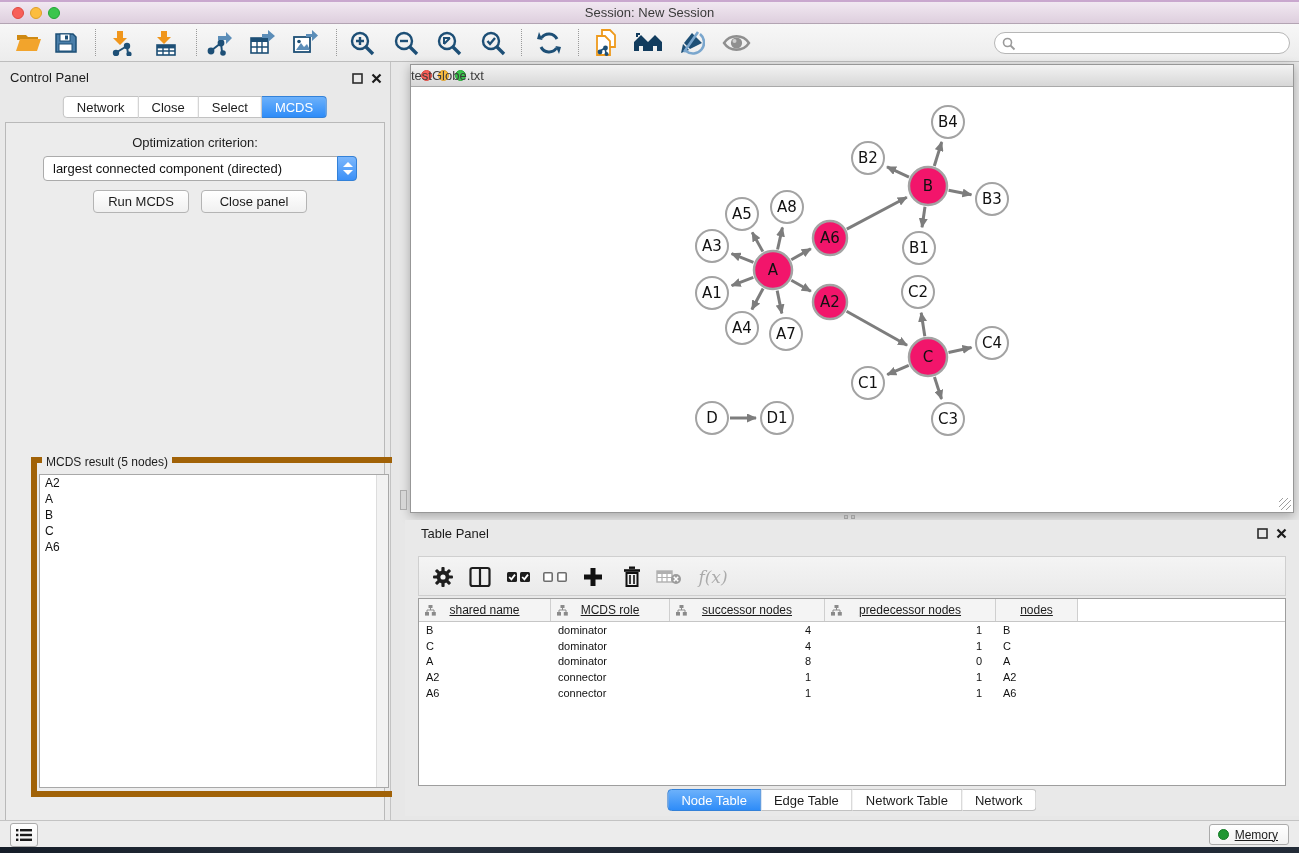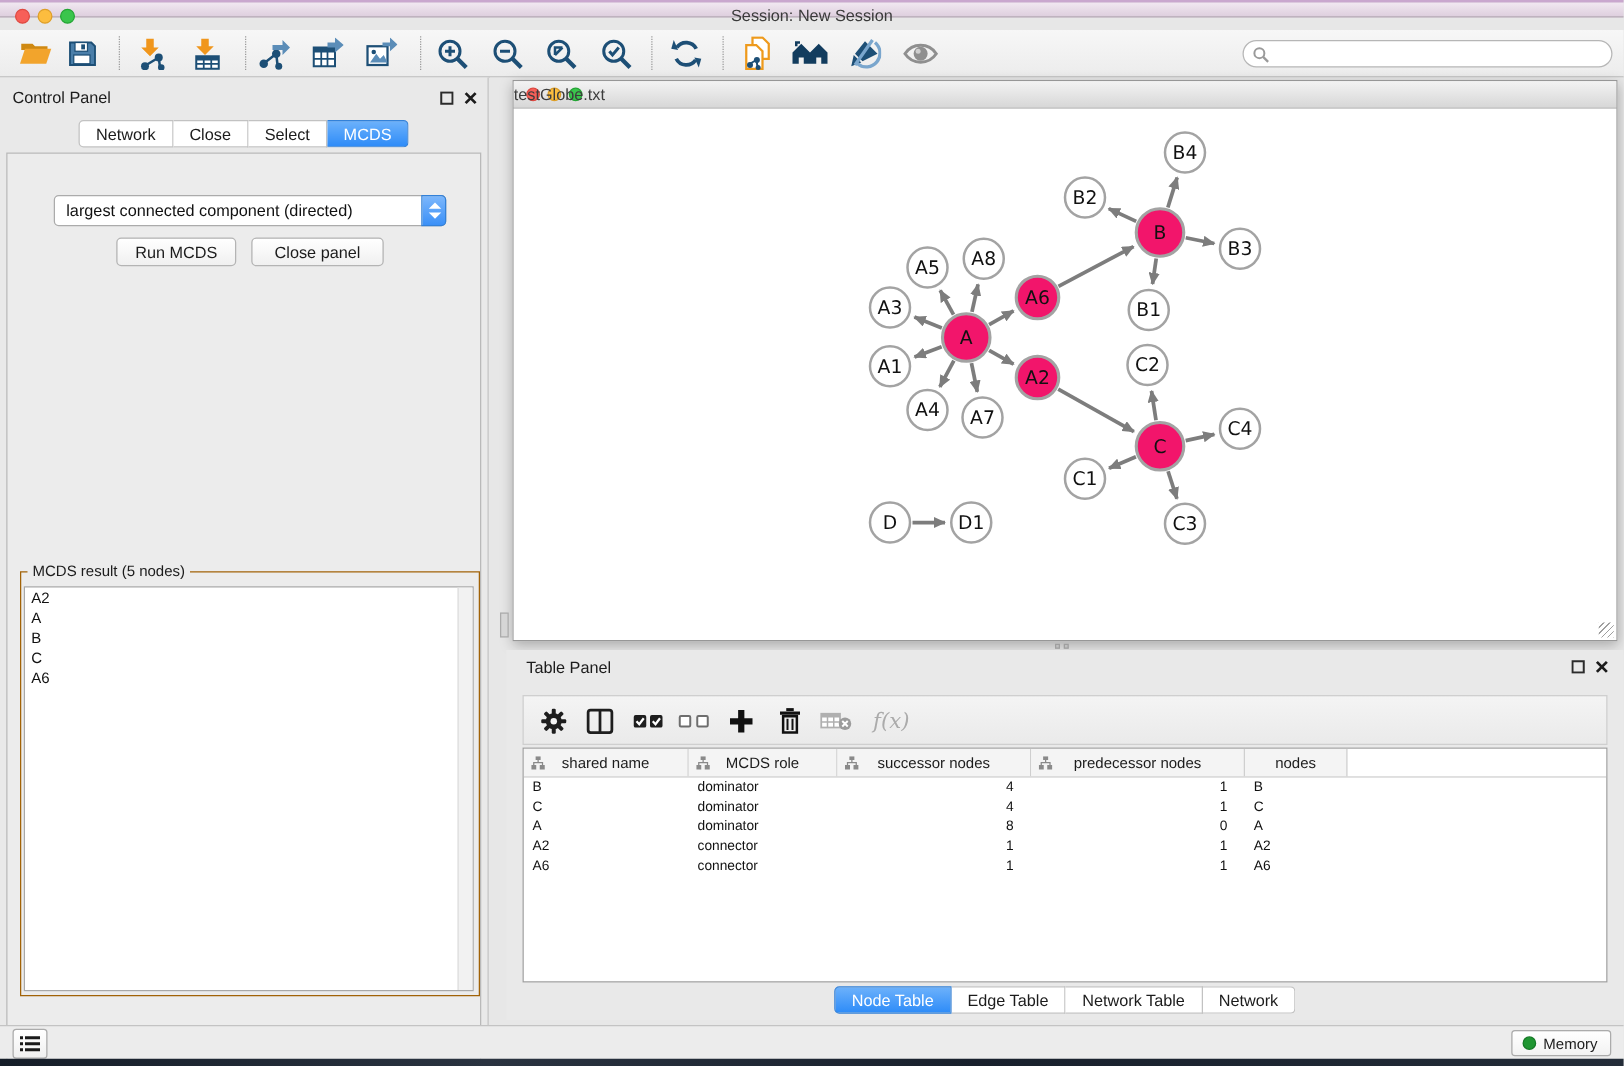--- a/index.html
+++ b/index.html
@@ -3,21 +3,21 @@
 <meta charset="utf-8">
 <style>
   * { box-sizing: border-box; }
   html,body { margin:0; padding:0; }
   body {
     width:1299px; height:853px; position:relative; overflow:hidden;
     font-family:"Liberation Sans", sans-serif; background:#e7e7e7;
     -webkit-font-smoothing:antialiased;
   }
   
-  .titlebar { position:absolute; left:0; top:0; width:1299px; height:14px;
+  .titlebar { position:absolute; left:0; top:0; width:1299px; height:24px;
     background:linear-gradient(#f1e8f1,#decfde); border-top:2px solid #c9a7ce; border-bottom:1px solid #b3a4b3; }
   .tl { position:absolute; top:5px; width:12px; height:12px; border-radius:50%; }
   .tl.red { left:12px; background:#f75f58; border:1px solid #df4840; }
   .tl.yellow { left:30px; background:#fcbd3f; border:1px solid #de9f27; }
   .tl.green { left:48px; background:#3ac54c; border:1px solid #23a534; }
   .titlebar .title-text { position:absolute; left:0; top:3px; width:100%; text-align:center;
     font-size:13px; color:#3a3a3a; }
   
   .toolbar { position:absolute; left:0; top:24px; width:1299px; height:38px;
     background:linear-gradient(#f7f7f7,#ececec); border-bottom:1px solid #bdbdbd; }
@@ -49,22 +49,22 @@
     background:linear-gradient(#7cb7fc,#3b90f7); border-radius:0 4px 4px 0; border:1px solid #3381d8; }
   .stepper .up { position:absolute; left:5px; top:5px; width:0; height:0;
     border-left:5px solid transparent; border-right:5px solid transparent; border-bottom:5px solid #fff; }
   .stepper .down { position:absolute; left:5px; bottom:5px; width:0; height:0;
     border-left:5px solid transparent; border-right:5px solid transparent; border-top:5px solid #fff; }
   .cp-btn { position:absolute; top:67px; height:23px; background:linear-gradient(#fff,#f0f0f0);
     border:1px solid #b4b4b4; border-radius:4px; font-size:13px; color:#1c1c1c;
     display:flex; align-items:center; justify-content:center; font-family:inherit; }
   .run-btn { left:87px; width:96px; }
   .closep-btn { left:195px; width:106px;text-align:right; }
-  .groupbox { position:absolute; left:10px; top:334px; width:368px; height:340px;
-    border:1px solid #a16207; }
+  .groupbox { position:absolute; left:25px; top:334px; width:368px; height:340px;
+    border:6px solid #a16207; }
   .groupbox .gb-title { position:absolute; left:5px; top:-8px; background:#ececec;
     padding:0 4px; font-size:12px; color:#1c1c1c; }
   .gb-list { position:absolute; left:2px; top:11px; right:4px; bottom:3px;
     background:#fff; border:1px solid #a8a8a8; overflow:hidden; }
   .gb-scroll { position:absolute; right:0; top:0; bottom:0; width:12px; background:#f2f2f2; border-left:1px solid #ddd; }
   .gb-item { font-size:12px; color:#111; padding:1px 0 1px 5px; line-height:14px; }
   
   .mdi { position:absolute; left:392px; top:62px; width:907px; height:758px; background:#e7e7e7; }
   .net-window { position:absolute; left:18px; top:2px; width:884px; height:449px;
     background:#fff; border:1px solid #979797; box-shadow:0 3px 10px rgba(0,0,0,.28); }
@@ -83,35 +83,35 @@
   .table-panel { position:absolute; left:405px; top:520px; width:894px; height:296px; background:#e9e9e9; }
   .table-panel .ph-title { position:absolute; left:16px; top:6px; font-size:13px; color:#1c1c1c; }
   .tp-toolbar { position:absolute; left:13px; top:36px; width:868px; height:40px;
     background:linear-gradient(#f4f4f4,#eaeaea); border:1px solid #cfcfcf; }
   .tpi { position:absolute; top:4px; width:32px; height:32px; display:flex; align-items:center; justify-content:center; }
   .fx { font-family:"DejaVu Serif", serif; font-style:italic; font-size:17px; color:#ababab; }
   .tp-table { position:absolute; left:13px; top:78px; width:868px; height:188px;
     background:#fff; border:1px solid #9e9e9e; overflow:hidden; }
   .thead { display:flex; height:23px; border-bottom:1px solid #c6c6c6; }
   .th { position:relative; background:#f4f4f4; border-right:1px solid #cfcfcf; height:100%;
-    display:flex; align-items:center; justify-content:center; font-size:12px; color:#1c1c1c; }
+    display:flex; align-items:center; justify-content:center; font-size:12px; color:#1c1c1c;text-decoration:underline; }
   .th .shared-ic { position:absolute; left:6px; top:6px; }
   .trow { display:flex; height:15.7px; align-items:center; }
   .td { font-size:11px; color:#111; padding:0 7px; white-space:nowrap; overflow:hidden; }
   .num { text-align:right; padding-right:14px; }
   .tp-tabs { top:269px; left:50%; transform:translateX(-50%); }
   
   .statusbar { position:absolute; left:0; top:820px; width:1299px; height:27px;
     background:#ececec; border-top:1px solid #c3c3c3; }
   .list-btn { position:absolute; left:10px; top:2px; width:28px; height:24px;
     background:linear-gradient(#fff,#f0f0f0); border:1px solid #ababab; border-radius:3px;
     display:flex; align-items:center; justify-content:center; }
   .memory-btn { position:absolute; right:10px; top:3px; height:21px; padding:0 10px 0 8px;
     background:linear-gradient(#fff,#f2f2f2); border:1px solid #ababab; border-radius:3px;
-    display:flex; align-items:center; gap:6px; font-size:12px; color:#1c1c1c; }
+    display:flex; align-items:center; gap:6px; font-size:12px; color:#1c1c1c;text-decoration:underline; }
   .memory-dot { width:11px; height:11px; border-radius:50%; background:#1f9632; border:1px solid #157a26; }
   .desktop-strip { position:absolute; left:0; top:847px; width:1299px; height:6px;
     background:linear-gradient(90deg,#151d28,#2a3340 30%,#18202c 60%,#232c38); }
 </style>
 </head>
 <body>
 
 <div class="titlebar">
   <span class="tl red"></span>
   <span class="tl yellow"></span>
@@ -274,20 +274,21 @@
         </svg>
     </span>
   </div>
   <div class="seg cp-tabs">
     <button class="segb">Network</button>
     <button class="segb">Close</button>
     <button class="segb">Select</button>
     <button class="segb active">MCDS</button>
   </div>
   <div class="cp-content">
+    <div class="opt-label">Optimization criterion:</div>
     <div class="cp-select">
       <span class="sel-text">largest connected component (directed)</span>
       <span class="stepper">
           <i class="up"></i>
           <i class="down"></i>
         </span>
     </div>
     <button class="cp-btn run-btn">Run MCDS</button>
     <button class="cp-btn closep-btn">Close panel</button>
     <div class="groupbox">

